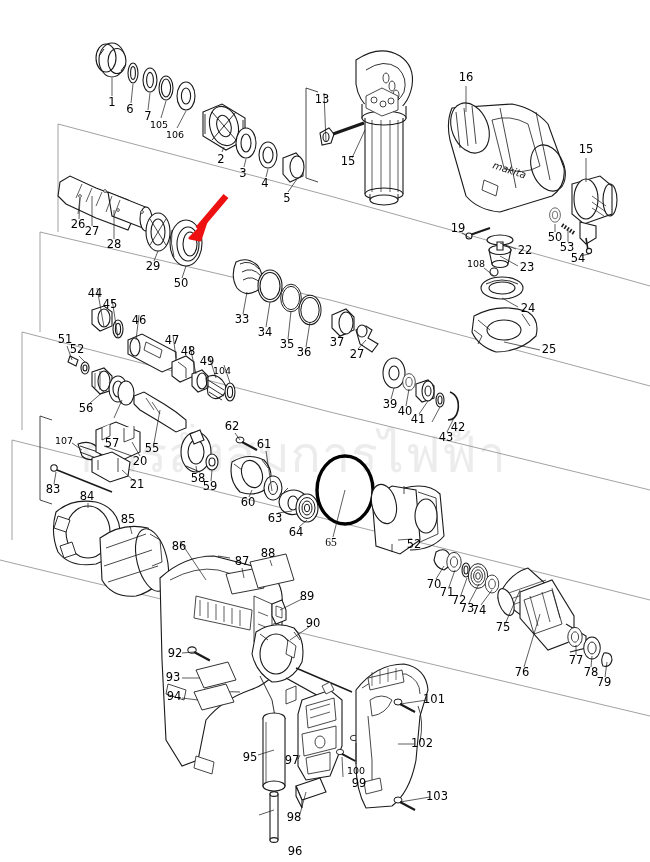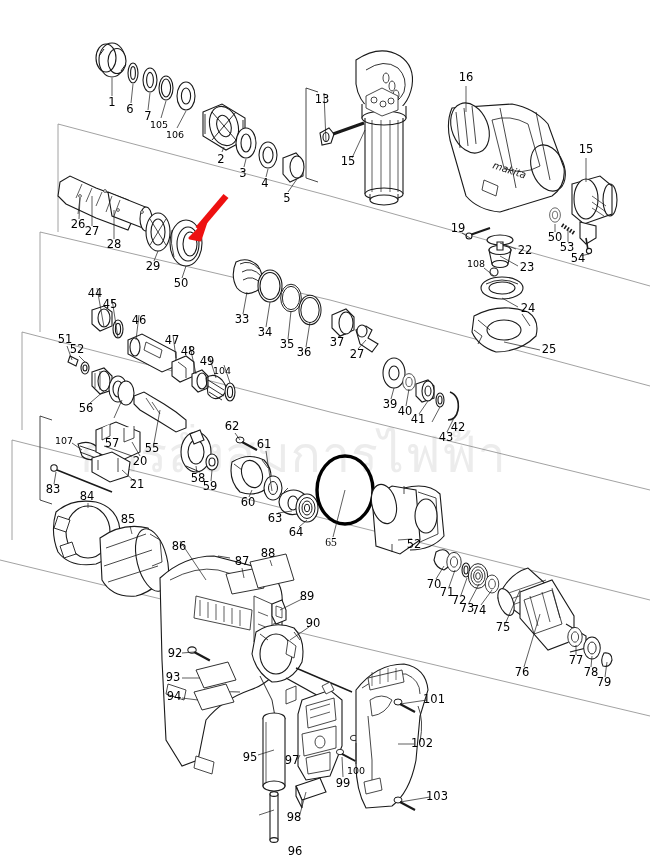--- a/index.html
+++ b/index.html
@@ -723,19 +723,19 @@
       <div class="lbl" style="left: 268px; top: 554px;">88</div>
       <div class="lbl" style="left: 307px; top: 597px;">89</div>
       <div class="lbl" style="left: 313px; top: 624px;">90</div>
       <div class="lbl" style="left: 175px; top: 654px;">92</div>
       <div class="lbl" style="left: 173px; top: 678px;">93</div>
       <div class="lbl" style="left: 174px; top: 697px;">94</div>
       <div class="lbl" style="left: 250px; top: 758px;">95</div>
       <div class="lbl" style="left: 251px; top: 852px; margin-left: 44px;">96</div>
       <div class="lbl" style="left: 292px; top: 761px;">97</div>
       <div class="lbl" style="left: 294px; top: 818px;">98</div>
-      <div class="lbl" style="left: 343px; top: 784px;">99</div>
+      <div class="lbl" style="left: 359px; top: 784px;">99</div>
       <div class="lbl sm" style="left: 356px; top: 771px;">100</div>
       <div class="lbl" style="left: 434px; top: 700px;">101</div>
       <div class="lbl" style="left: 422px; top: 744px;">102</div>
       <div class="lbl" style="left: 437px; top: 797px;">103</div>
     </div>
 </div>
 
 </body></html>

